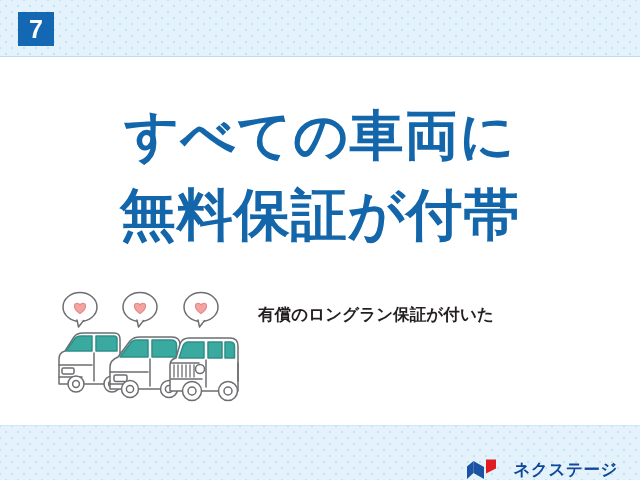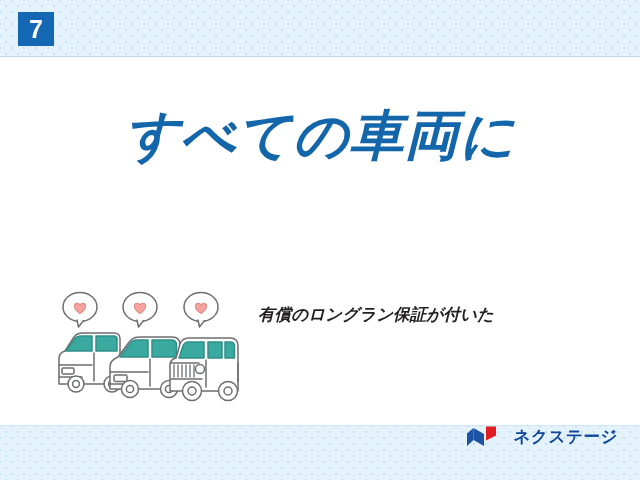--- a/index.html
+++ b/index.html
@@ -70,21 +70,20 @@
   }
 
   
   .main {
     position: absolute;
     left: 0;
     top: 57px;
     width: 640px;
     height: 328px;
     background: #ffffff;
-    font-style: italic;
   }
 
   .headline {
     position: absolute;
     left: 0;
     width: 640px;
     text-align: center;
     color: #1466ab;
     font-weight: bold;
     font-family: "DejaVu Sans", "Liberation Sans", sans-serif;
@@ -145,21 +144,21 @@
     height: 55px;
     border-top: 1px solid #cfe7f6;
     box-sizing: border-box;
   }
   .brand {
     position: absolute;
     right: 22px;
     top: 0;
     height: 55px;
     display: flex;
-    align-items: flex-start;
+    align-items: flex-end;
     gap: 16px;
   }
   .brand-mark { display: block; }
   .brand-name {
     color: #10479a;
     font-size: 16.5px;
     font-weight: bold;
     letter-spacing: 0.6px;
     font-family: "DejaVu Sans", "Liberation Sans", sans-serif;
     white-space: nowrap;
@@ -173,20 +172,21 @@
   <div class="header dotted">
     <div class="header-inner">
       <div class="badge-number">7</div>
     </div>
   </div>
 
   <div class="main">
 
     <div class="headline headline-1">すべての車両に</div>
 
+    <div class="headline headline-2">無料保証が付帯</div>
 
     <div class="info-row">
 
       <div class="cars-block">
         <svg class="cars-svg" width="196" height="118" viewBox="0 0 196 118" xmlns="http://www.w3.org/2000/svg">
           <g fill="none" stroke="#6d6e71" stroke-width="1.5" stroke-linecap="round" stroke-linejoin="round">
 
             <g>
               <ellipse cx="28" cy="18" rx="17" ry="14.5" fill="#ffffff"></ellipse>
               <path d="M25 31 L26.5 38 L31.5 31.6" fill="#ffffff"></path>

